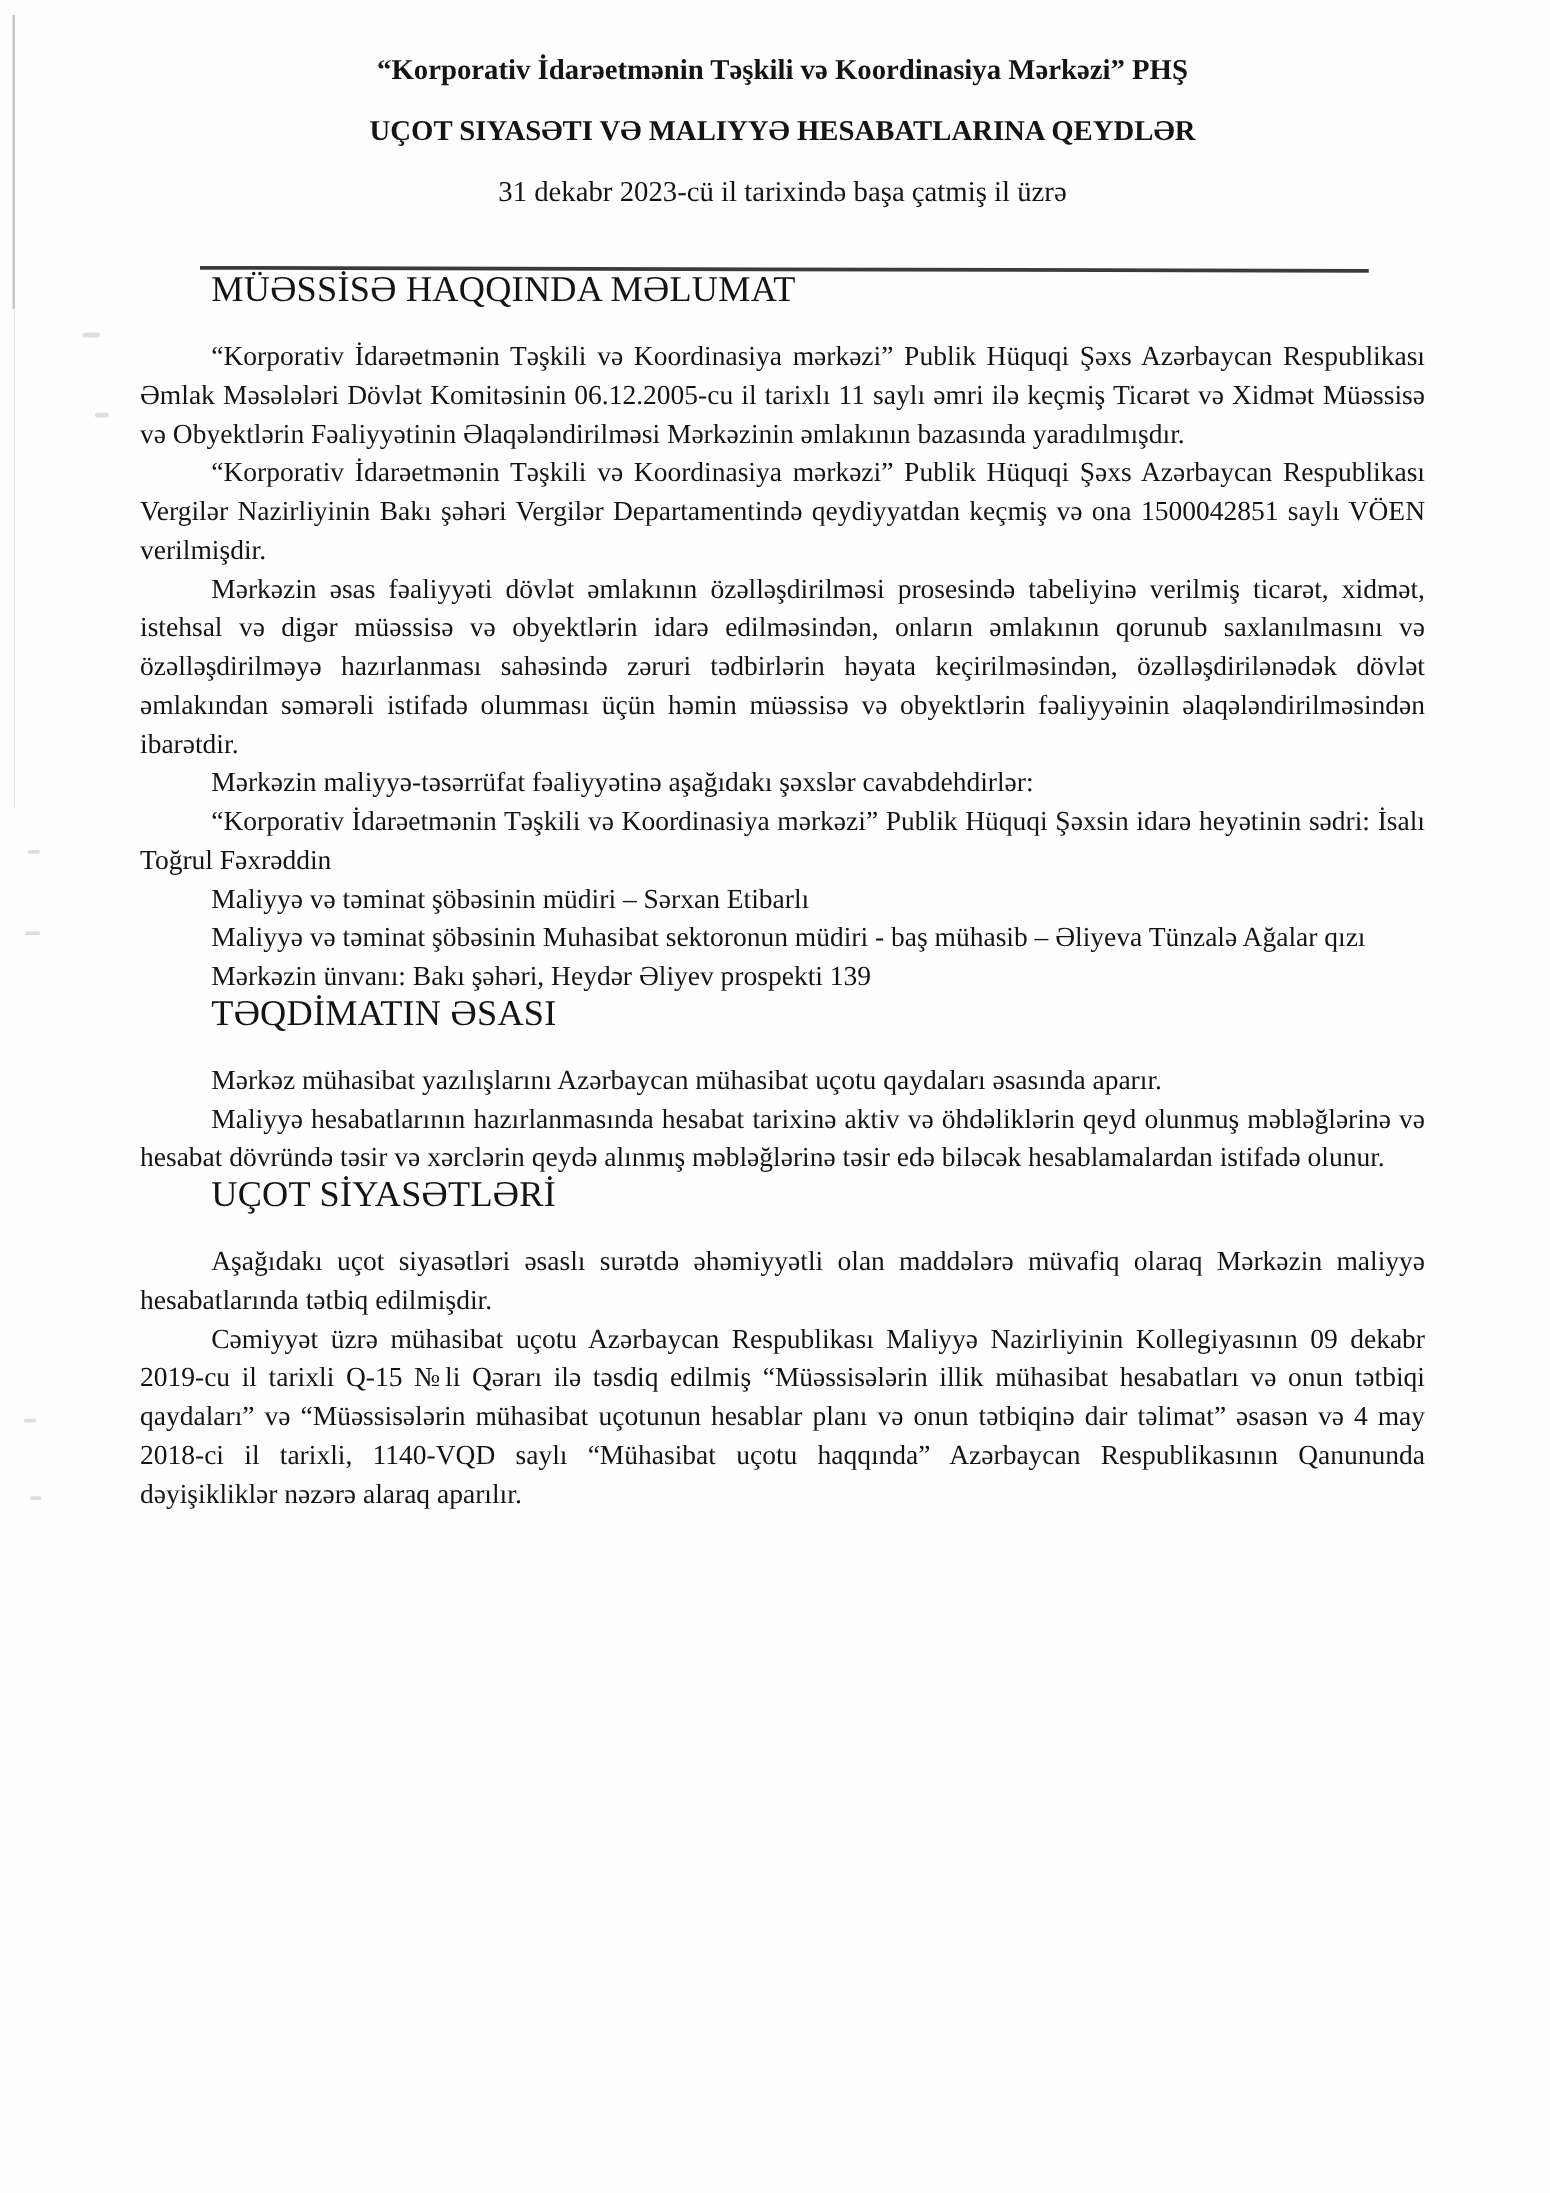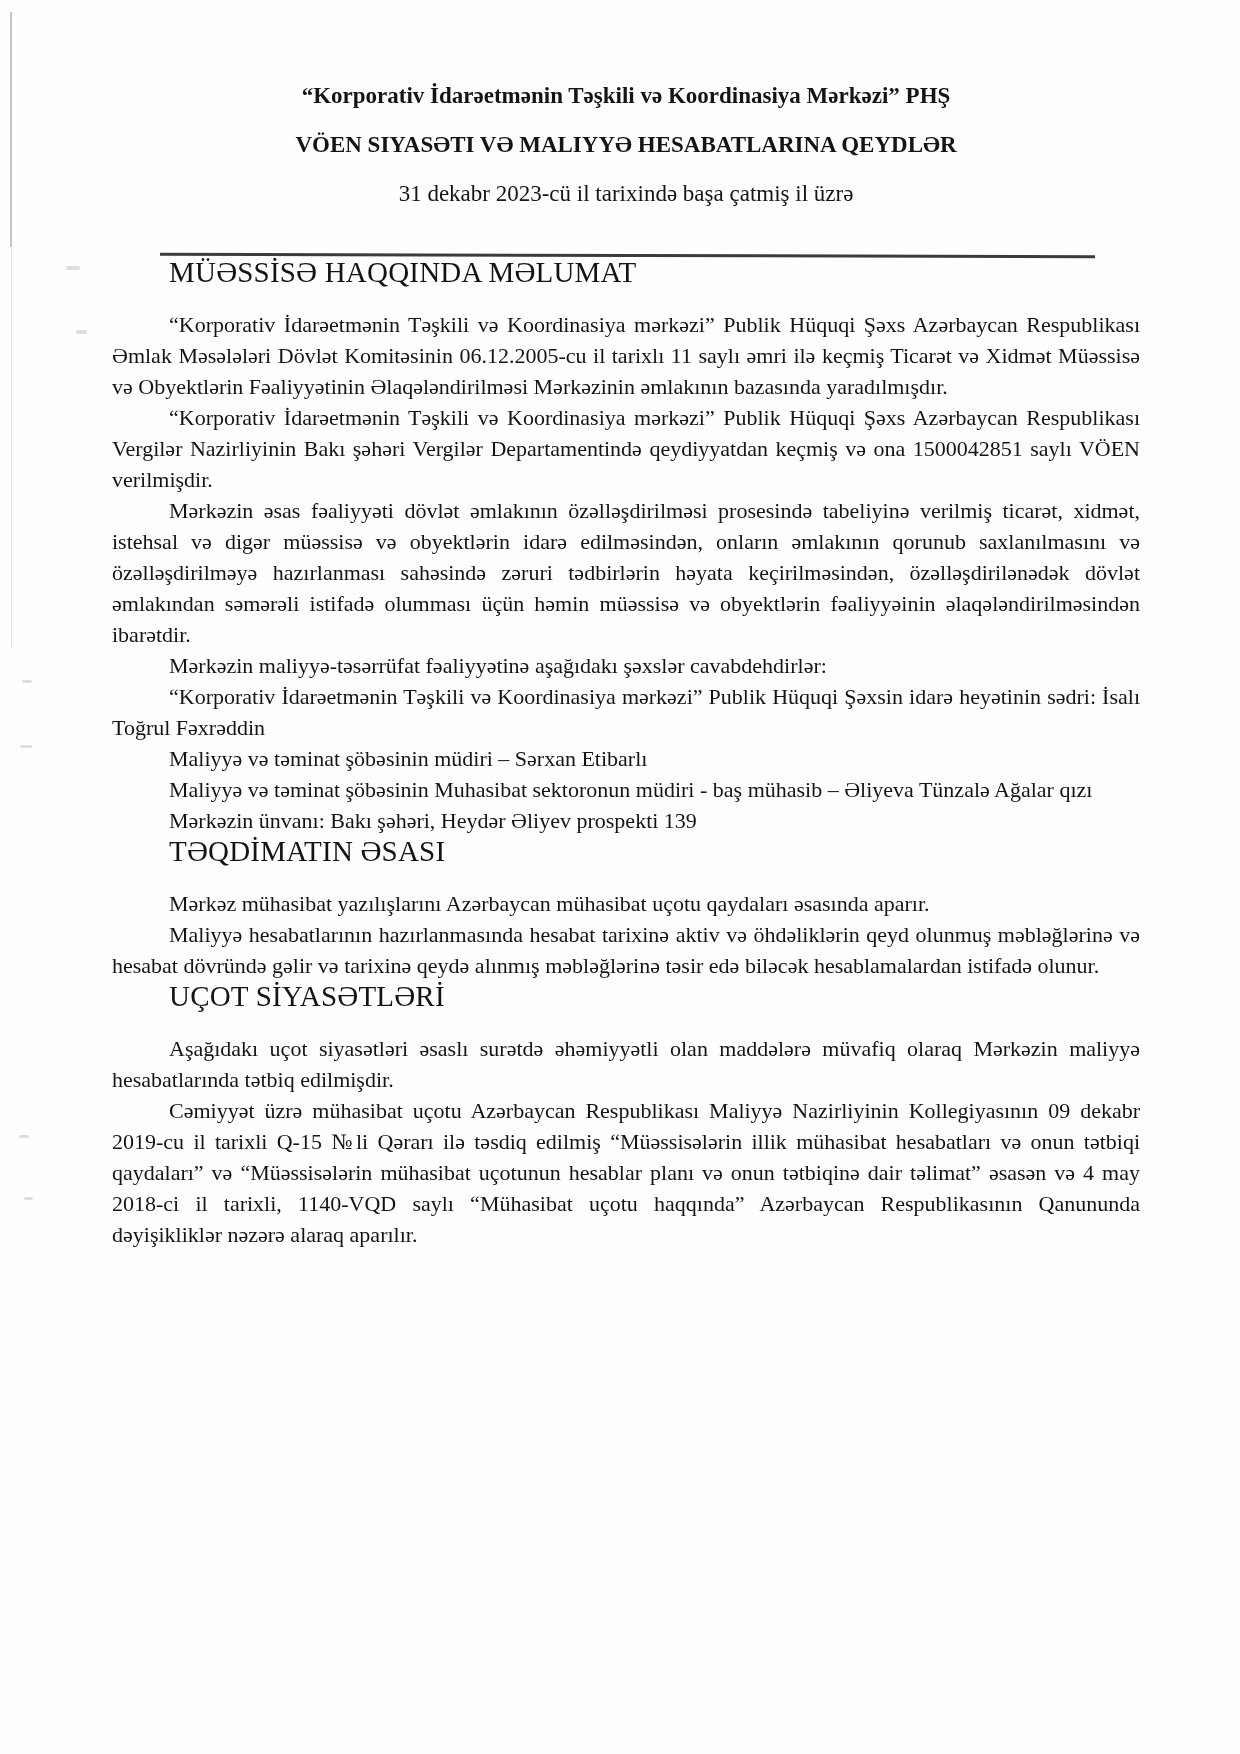--- a/index.html
+++ b/index.html
@@ -12,21 +12,21 @@
     position: relative;
     overflow: hidden;
   }
   .page {
     position: relative;
     width: 1240px;
     height: 1754px;
     background: #fefefe;
   }
   .content {
-    padding: 80px 100px 0 112px;
+    padding: 40px 100px 0 112px;
   }
   .title-line {
     text-align: center;
     font-size: 23px;
     line-height: 31px;
     margin: 0 0 18px 0;
   }
   .bold { font-weight: bold; }
   .rule {
     margin: 45px 0 0 48px;
@@ -92,42 +92,42 @@
   <div class="smudge sm2"></div>
   <div class="smudge sm3"></div>
   <div class="smudge sm4"></div>
   <div class="smudge sm5"></div>
   <div class="smudge sm6"></div>
 
   <div class="content">
 
     <div>
       <p class="title-line bold">“Korporativ İdarəetmənin Təşkili və Koordinasiya Mərkəzi” PHŞ</p>
-      <p class="title-line bold">VÖEN SIYASƏTI VƏ MALIYYƏ HESABATLARINA QEYDLƏR</p>
+      <p class="title-line bold">UÇOT SIYASƏTI VƏ MALIYYƏ HESABATLARINA QEYDLƏR</p>
       <p class="title-line">31 dekabr 2023-cü il tarixində başa çatmiş il üzrə</p>
     </div>
 
     <div class="rule"></div>
 
     <section>
       <h2 class="sec-heading mt-a">MÜƏSSİSƏ HAQQINDA MƏLUMAT</h2>
       <p class="para">“Korporativ İdarəetmənin Təşkili və Koordinasiya mərkəzi” Publik Hüquqi Şəxs Azərbaycan Respublikası Əmlak Məsələləri Dövlət Komitəsinin 06.12.2005-cu il tarixlı 11 saylı əmri ilə keçmiş Ticarət və Xidmət Müəssisə və Obyektlərin Fəaliyyətinin Əlaqələndirilməsi Mərkəzinin əmlakının bazasında yaradılmışdır.</p>
       <p class="para">“Korporativ İdarəetmənin Təşkili və Koordinasiya mərkəzi” Publik Hüquqi Şəxs Azərbaycan Respublikası Vergilər Nazirliyinin Bakı şəhəri Vergilər Departamentində qeydiyyatdan keçmiş və ona 1500042851 saylı VÖEN verilmişdir.</p>
       <p class="para">Mərkəzin əsas fəaliyyəti dövlət əmlakının özəlləşdirilməsi prosesində tabeliyinə verilmiş ticarət, xidmət, istehsal və digər müəssisə və obyektlərin idarə edilməsindən, onların əmlakının qorunub saxlanılmasını və özəlləşdirilməyə hazırlanması sahəsində zəruri tədbirlərin həyata keçirilməsindən, özəlləşdirilənədək dövlət əmlakından səmərəli istifadə olumması üçün həmin müəssisə və obyektlərin fəaliyyəinin əlaqələndirilməsindən ibarətdir.</p>
       <p class="para">Mərkəzin maliyyə-təsərrüfat fəaliyyətinə aşağıdakı şəxslər cavabdehdirlər:</p>
       <p class="para">“Korporativ İdarəetmənin Təşkili və Koordinasiya mərkəzi” Publik Hüquqi Şəxsin idarə heyətinin sədri: İsalı Toğrul Fəxrəddin</p>
       <p class="para">Maliyyə və təminat şöbəsinin müdiri – Sərxan Etibarlı</p>
       <p class="para">Maliyyə və təminat şöbəsinin Muhasibat sektoronun müdiri - baş mühasib – Əliyeva Tünzalə Ağalar qızı</p>
       <p class="para">Mərkəzin ünvanı:  Bakı şəhəri, Heydər Əliyev prospekti 139</p>
     </section>
 
     <section>
       <h2 class="sec-heading mt-b">TƏQDİMATIN ƏSASI</h2>
       <p class="para">Mərkəz mühasibat yazılışlarını Azərbaycan mühasibat uçotu qaydaları əsasında aparır.</p>
-      <p class="para">Maliyyə hesabatlarının hazırlanmasında hesabat tarixinə aktiv və öhdəliklərin qeyd olunmuş məbləğlərinə və hesabat dövründə gəlir və tarixinə qeydə alınmış məbləğlərinə təsir edə biləcək hesablamalardan istifadə olunur.</p>
+      <p class="para">Maliyyə hesabatlarının hazırlanmasında hesabat tarixinə aktiv və öhdəliklərin qeyd olunmuş məbləğlərinə və hesabat dövründə təsir və xərclərin qeydə alınmış məbləğlərinə təsir edə biləcək hesablamalardan istifadə olunur.</p>
     </section>
 
     <section>
       <h2 class="sec-heading mt-c">UÇOT SİYASƏTLƏRİ</h2>
       <p class="para">Aşağıdakı uçot siyasətləri əsaslı surətdə əhəmiyyətli olan maddələrə müvafiq olaraq Mərkəzin maliyyə hesabatlarında tətbiq edilmişdir.</p>
     </section>
 
     <section>
       <p class="para">Cəmiyyət üzrə mühasibat uçotu Azərbaycan Respublikası Maliyyə Nazirliyinin Kollegiyasının 09 dekabr 2019-cu il tarixli Q-15 №li Qərarı ilə təsdiq edilmiş “Müəssisələrin illik mühasibat hesabatları və onun tətbiqi qaydaları” və “Müəssisələrin mühasibat uçotunun hesablar planı və onun tətbiqinə dair təlimat” əsasən və 4 may 2018-ci il tarixli, 1140-VQD saylı “Mühasibat uçotu haqqında” Azərbaycan Respublikasının Qanununda dəyişikliklər nəzərə alaraq aparılır.</p>
     </section>

